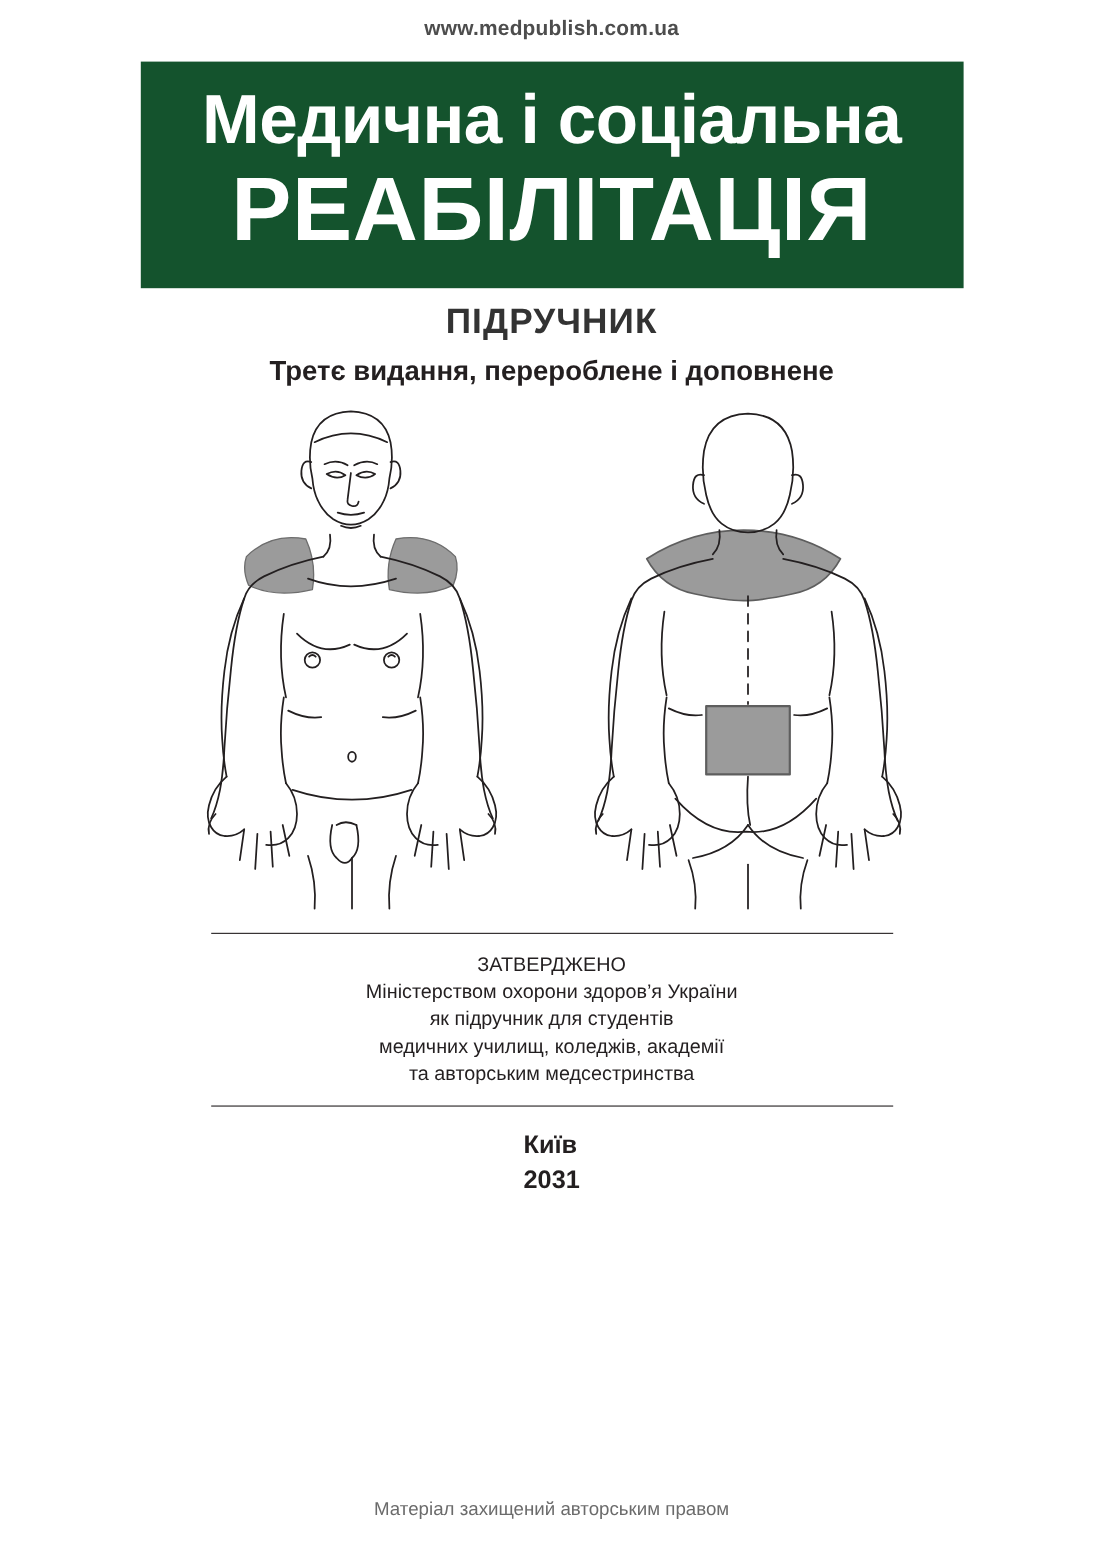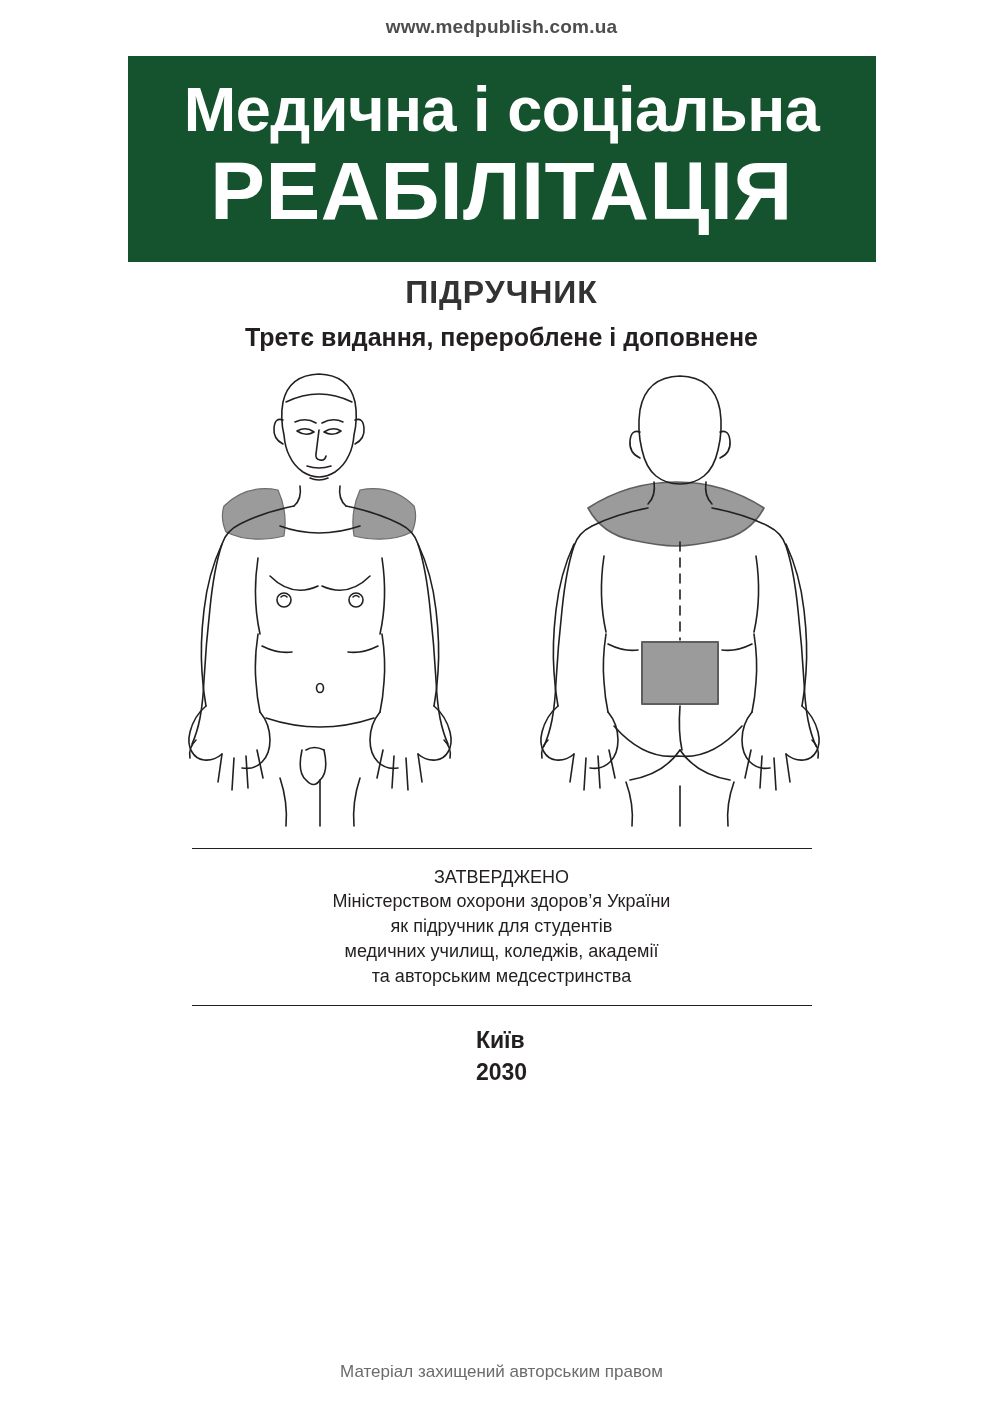--- a/index.html
+++ b/index.html
@@ -258,17 +258,17 @@
     <div>Міністерством охорони здоров’я України</div>
     <div>як підручник для студентів</div>
     <div>медичних училищ, коледжів, академії</div>
     <div>та авторським медсестринства</div>
   </div>
 
   <div class="rule"></div>
 
   <div class="imprint">
     <div>Київ</div>
-    <div>2030</div>
+    <div>2031</div>
   </div>
 
   <div class="footer-note">Матеріал захищений авторським правом</div>
 </div>
 
 </body></html>

